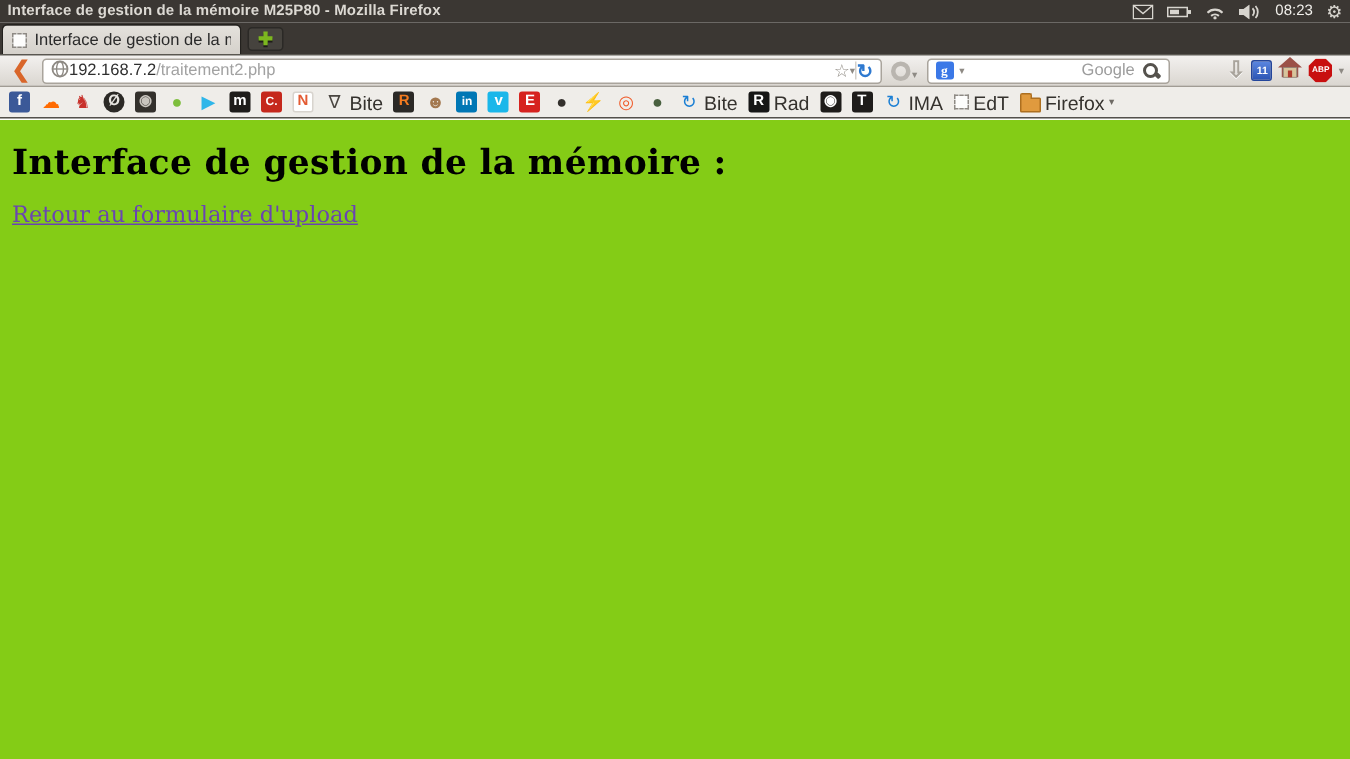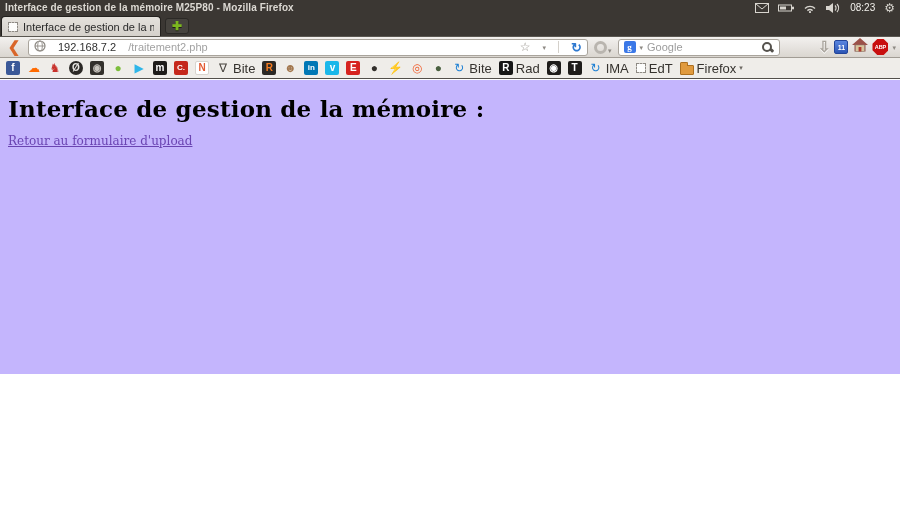--- a/index.html
+++ b/index.html
@@ -1,17 +1,17 @@
 <!DOCTYPE html>
 <html><head>
 <meta charset="utf-8">
 <style>
   * { margin:0; padding:0; box-sizing:border-box; }
   html,body { background:#fff; }
-  .screen { position:relative; width:900px; height:374px; overflow:hidden; background:#fff;
+  .screen { position:relative; width:900px; height:506px; overflow:hidden; background:#fff;
             font-family:"Liberation Sans", sans-serif; }
 
   
   .topbar { height:15px; background:#3B3733; display:flex; align-items:center;
             padding:0 5px; color:#DCD9D3; }
   .win-title { font-size:10px; font-weight:bold; letter-spacing:.1px; white-space:nowrap; }
   .tray { margin-left:auto; display:flex; align-items:center; gap:9px; }
   .tray svg { display:block; }
   .clock { font-size:10px; color:#F2F0EC; }
   .gear { font-size:12px; line-height:12px; color:#D8D5CF; }
@@ -27,36 +27,36 @@
             border-radius:3px; display:flex; align-items:center; justify-content:center;
             color:#7CB71F; font-size:12px; font-weight:bold; line-height:12px;
             text-shadow:0 1px 0 #1E1C19; }
 
   
   .navbar { height:22px; background:linear-gradient(#F3F1EF,#DAD6D0); border-top:1px solid #5A5751;
             border-bottom:1px solid #A19C94; display:flex; align-items:center; padding:0 4px; gap:4px; }
   .backbtn { width:20px; text-align:center; color:#D9662A; font-size:15px; font-weight:bold;
              line-height:18px; }
   .urlbar { flex:0 0 560px; height:17px; background:#fff; border:1px solid #A9A49C; border-radius:3px;
-            display:flex; align-items:center; padding:0 5px; gap:12px; font-size:11px; }
+            display:flex; align-items:center; padding:0 5px; gap:0; font-size:11px; }
   .url-host { color:#2F2F2F; }
   .url-path { color:#A2A2A2; }
   .urlbar .spacer { flex:1; }
   .star { color:#96928B; font-size:12px; line-height:12px; }
   .caret { color:#8E8A84; font-size:7px; line-height:7px; }
   .vsep { width:1px; height:12px; background:#D4D0CA; }
   .reload { color:#2E79D0; font-size:13px; font-weight:bold; line-height:13px; }
   .donut-wrap { display:flex; align-items:flex-end; gap:1px; padding:0 2px; }
   .donut { width:13px; height:13px; border:3.5px solid #B9B5AF; border-radius:50%; }
   .searchbar { flex:0 0 162px; height:17px; background:#fff; border:1px solid #A9A49C;
                border-radius:3px; display:flex; align-items:center; padding:0 5px; gap:4px; }
   .gicon { width:12px; height:12px; background:#3B78E7; border-radius:2px; color:#fff;
            font-size:9px; font-weight:bold; display:flex; align-items:center; justify-content:center;
            font-family:"Liberation Serif", serif; flex:0 0 auto; }
-  .search-ph { font-size:11px; color:#9C9C9C; flex:1; }
+  .search-ph { font-size:11px; color:#9C9C9C; flex:1;text-align:right; }
   .mag { position:relative; width:13px; height:13px; flex:0 0 auto; }
   .mag::before { content:''; position:absolute; left:1px; top:1px; width:6px; height:6px;
                  border:2px solid #55524D; border-radius:50%; }
   .mag::after { content:''; position:absolute; left:9px; top:8.5px; width:4px; height:2.5px;
                 background:#55524D; transform:rotate(45deg); border-radius:1px; }
   .dl-arrow { margin-left:auto; color:#A9A49C; font-size:15px; font-weight:bold; line-height:16px;
               text-shadow:0 1px 0 #fff; }
   .cal { width:14px; height:14px; background:linear-gradient(#5A86E0,#2C55B4); border:1px solid #23459A;
          border-radius:2px; color:#fff; font-size:7px; font-weight:bold; display:flex;
          align-items:center; justify-content:center; }
@@ -75,25 +75,25 @@
   .fav.round { border-radius:50%; }
   .bmlabel { font-size:13px; color:#35322E; }
   .bmcaret { font-size:7px; color:#6E6A64; }
   .folder { position:relative; width:14px; height:10px; background:#E09A3E; border:1px solid #AD6F1F;
             border-radius:1px; margin-top:3px; }
   .folder::before { content:''; position:absolute; top:-3.5px; left:-1px; width:6px; height:2.5px;
                     background:#E09A3E; border:1px solid #AD6F1F; border-bottom:none;
                     border-radius:1.5px 1.5px 0 0; }
 
   
-  .page { position:absolute; top:80px; left:0; right:0; bottom:0; background:#c4b5fd;
+  .page { position:absolute; top:80px; left:0; right:0; bottom:0; background:#84cc16;
           padding:6px 8px; font-family:"DejaVu Serif", serif; font-size:12px; color:#000; }
   .page h1 { font-size:23px; font-weight:bold; margin:9px 0 12px; letter-spacing:.2px; }
   .status { line-height:14px; margin:0 0 7px; }
-  .page a { color:#6A44B2; text-decoration:underline; font-size:12px; }
+  .page a { color:#6A44B2; text-decoration:underline; font-size:15px; }
 </style>
 </head>
 <body>
 
 <div class="screen">
 
   <div class="topbar">
     <span class="win-title">Interface de gestion de la mémoire M25P80 - Mozilla Firefox</span>
     <span class="tray">
       <span>

